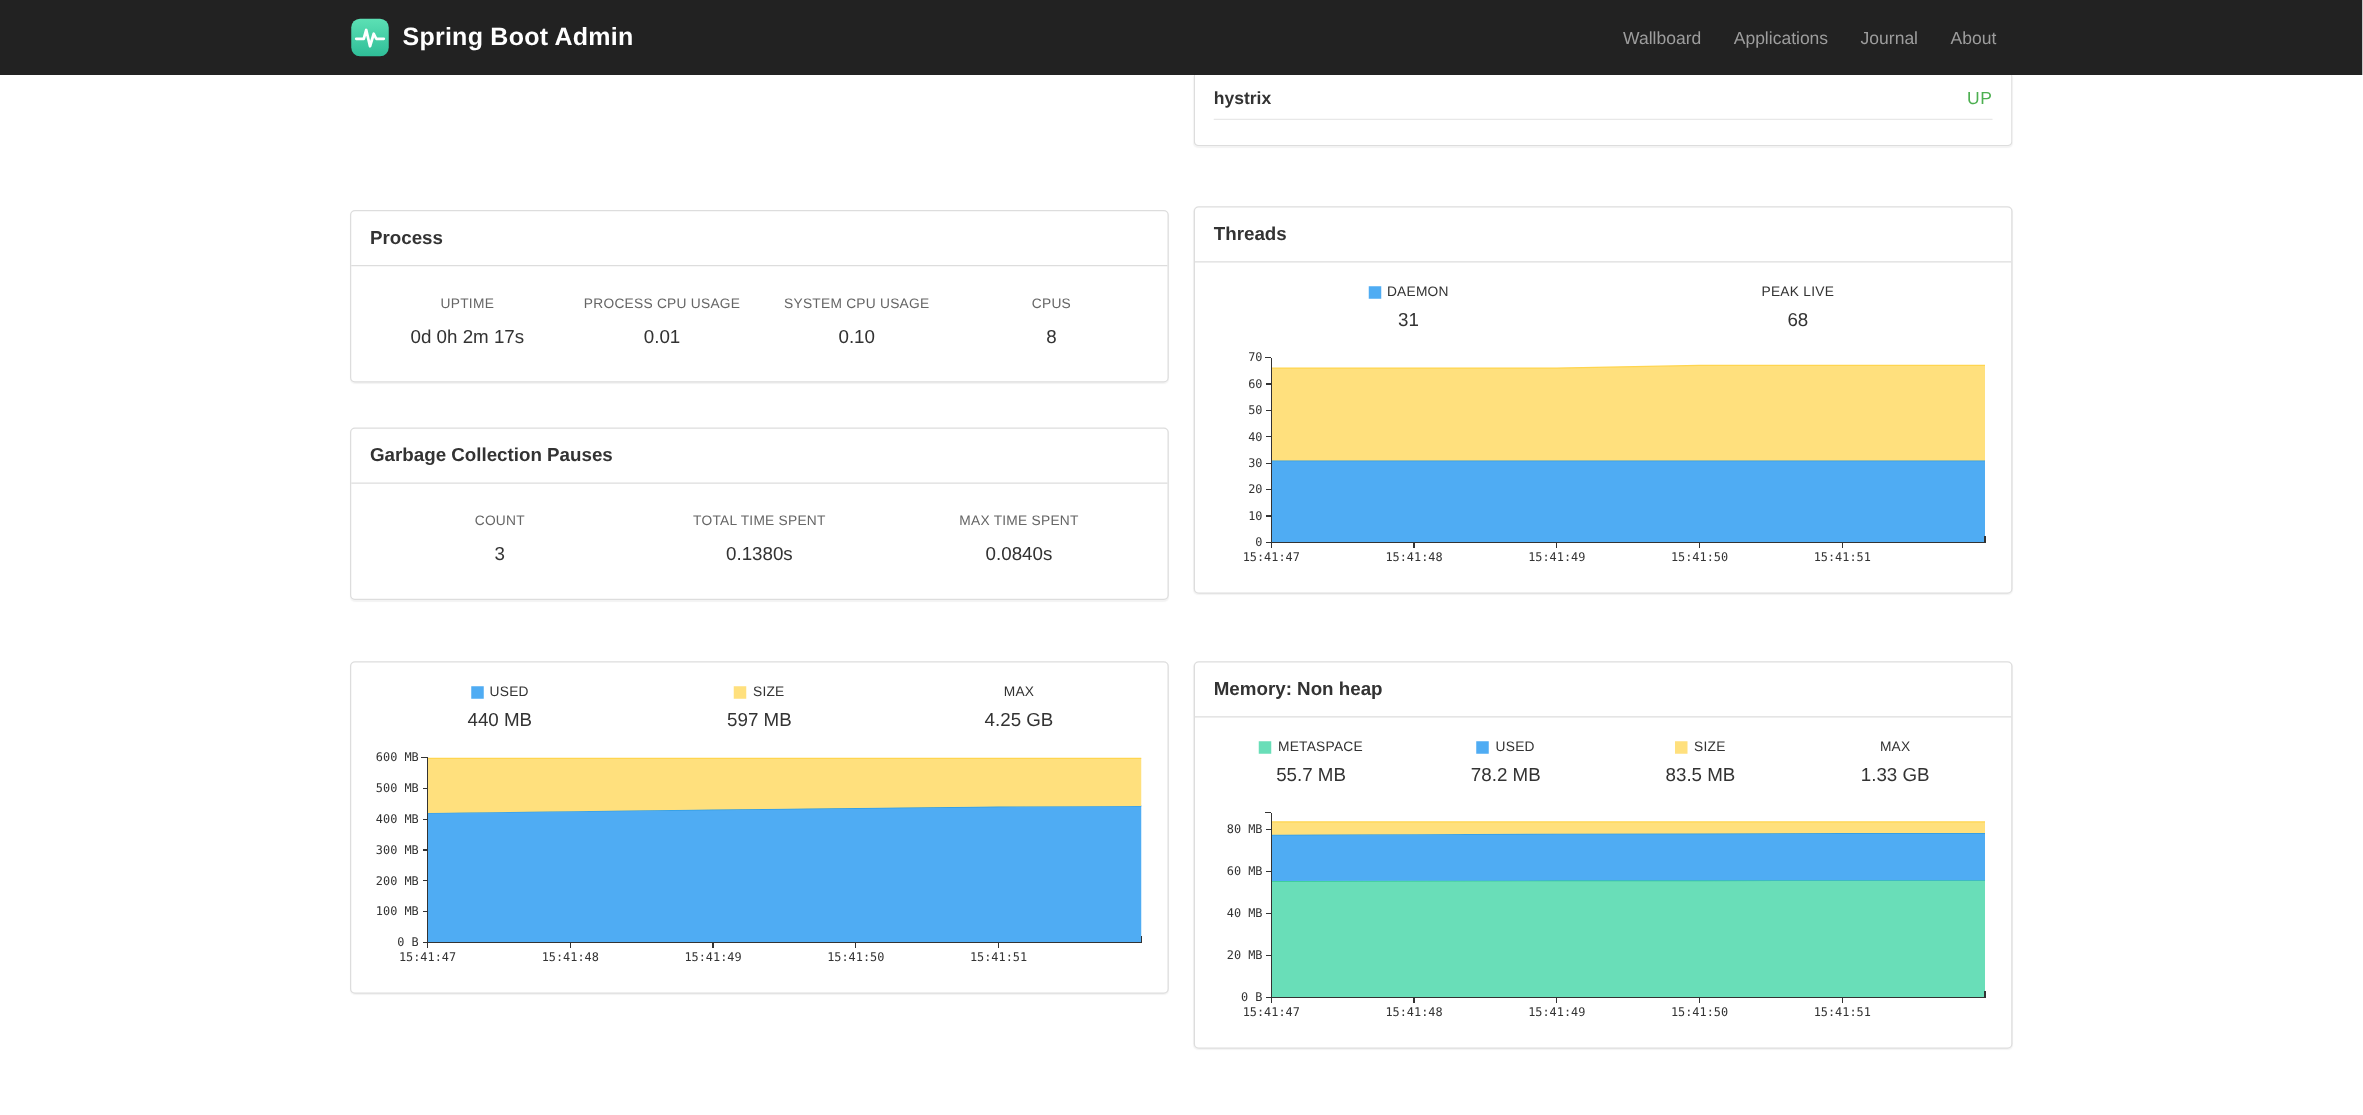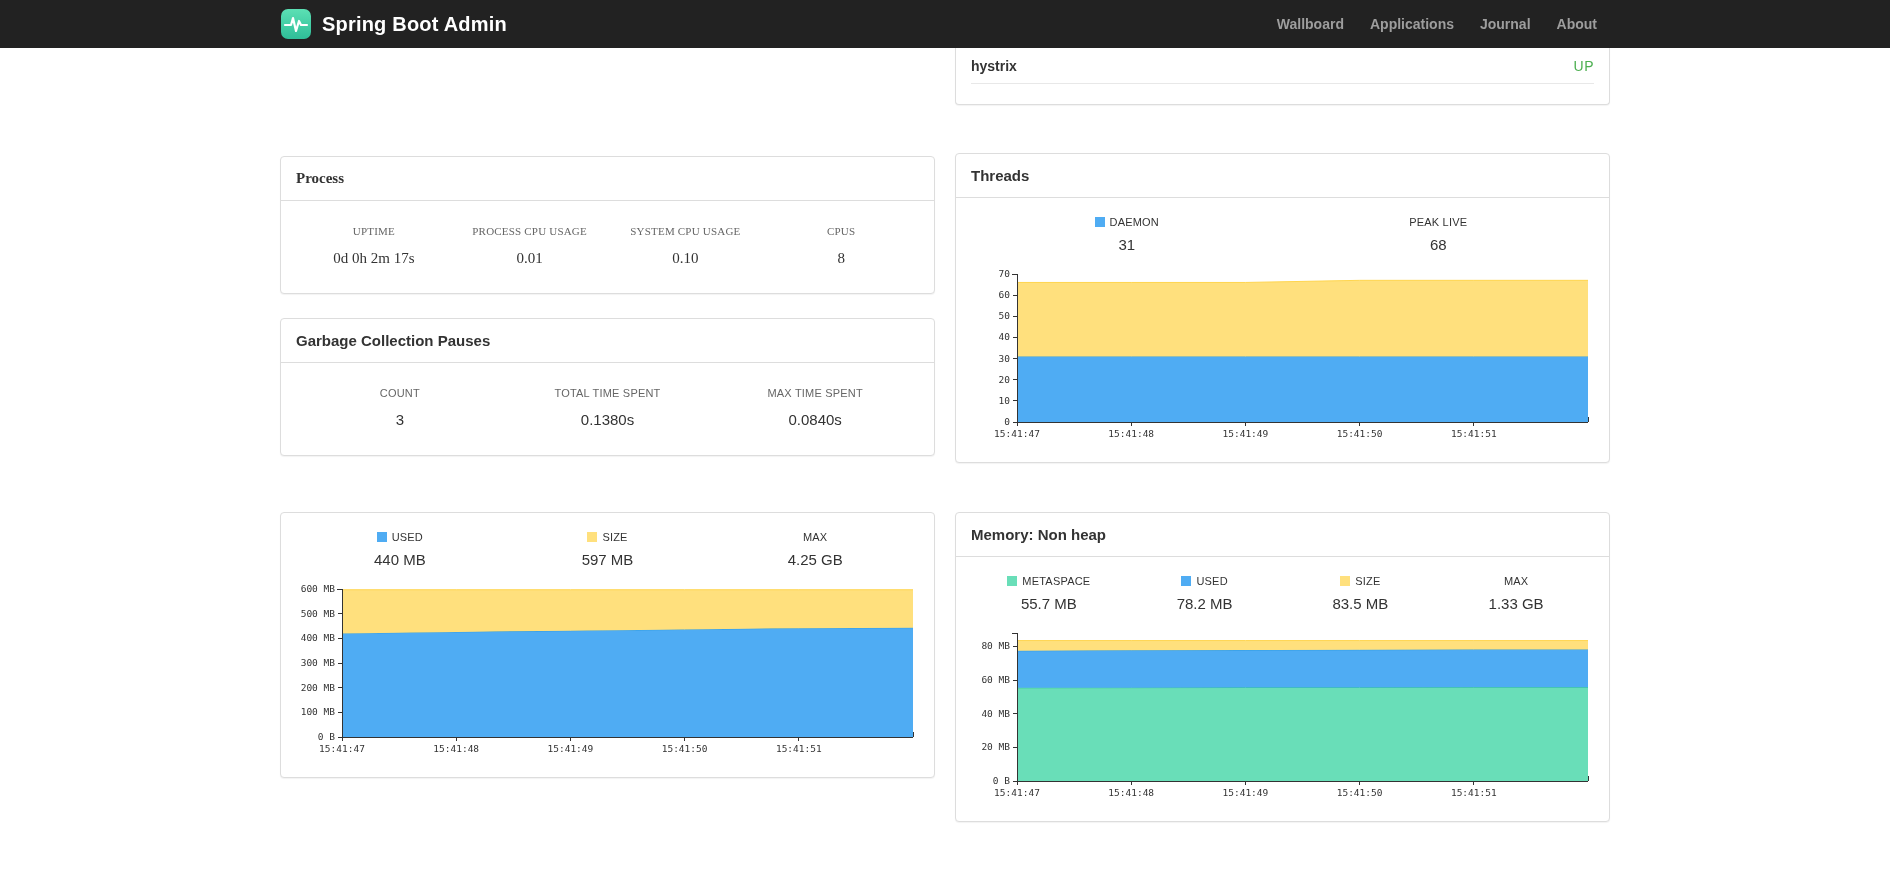--- a/index.html
+++ b/index.html
@@ -3,29 +3,29 @@
 <meta charset="utf-8">
 <style>
   * { box-sizing: border-box; }
   html,body { margin:0; padding:0; }
   body {
     width:1890px; min-height:892px; background:#ffffff;
     font-family:"Liberation Sans", sans-serif; color:#333;
     overflow-x:hidden;
   }
   
-  .navbar { height:48px; background:#222; }
+  .navbar { height:60px; background:#222; }
   .nav-inner {
     width:1360px; height:100%; margin:0 auto; padding:0 15px;
     display:flex; align-items:center;
   }
   .brand { display:flex; align-items:center; gap:10px; text-decoration:none; cursor:pointer; }
   .brand-logo { width:32px; height:32px; display:block; }
   .brand-title { color:#fff; font-size:20px; font-weight:bold; letter-spacing:.2px; }
-  .nav-links { margin-left:auto; display:flex;font-weight:bold; }
+  .nav-links { margin-left:auto; display:flex; }
   .nav-link {
     color:#9d9d9d; font-size:14px; padding:0 13px; text-decoration:none; cursor:pointer;
     line-height:46px;
   }
   
   .container { width:1360px; margin:0 auto; padding:0 15px; }
   .grid {
     display:grid; grid-template-columns:1fr 1fr;
     column-gap:20px; row-gap:49px; align-items:start;
   }
@@ -43,21 +43,21 @@
   .metrics-body { padding:24px 15px; }
   .panel-fragment { border-top:none; border-radius:0 0 4px 4px; }
   .panel-fragment .panel-body { padding:0 15px 20px 15px; }
   .health-row {
     display:flex; justify-content:space-between; align-items:center;
     padding:10px 0 9px 0; border-bottom:1px solid #e8e8e8;
   }
   .health-name { font-size:14px; font-weight:600; color:#333; }
   .health-status { font-size:14px; font-weight:400; letter-spacing:.5px; }
   
-  .panel-process { margin-top:108px; margin-bottom:24px;font-family:Liberation Serif, serif; }
+  .panel-process { margin-top:108px; margin-bottom:36px; }
   .panel-threads { margin-top:48px; }
   
   .metrics { display:flex; }
   .metric { flex:1; text-align:center; min-width:0; }
   .metric-label { font-size:11px; color:#666; margin-bottom:10px; letter-spacing:.2px; }
   .metric-value { font-size:15px; color:#333; line-height:22px; }
   
   .legend { display:flex; margin-bottom:10px; }
   .legend-item { flex:1; text-align:center; min-width:0; }
   .legend-head {

